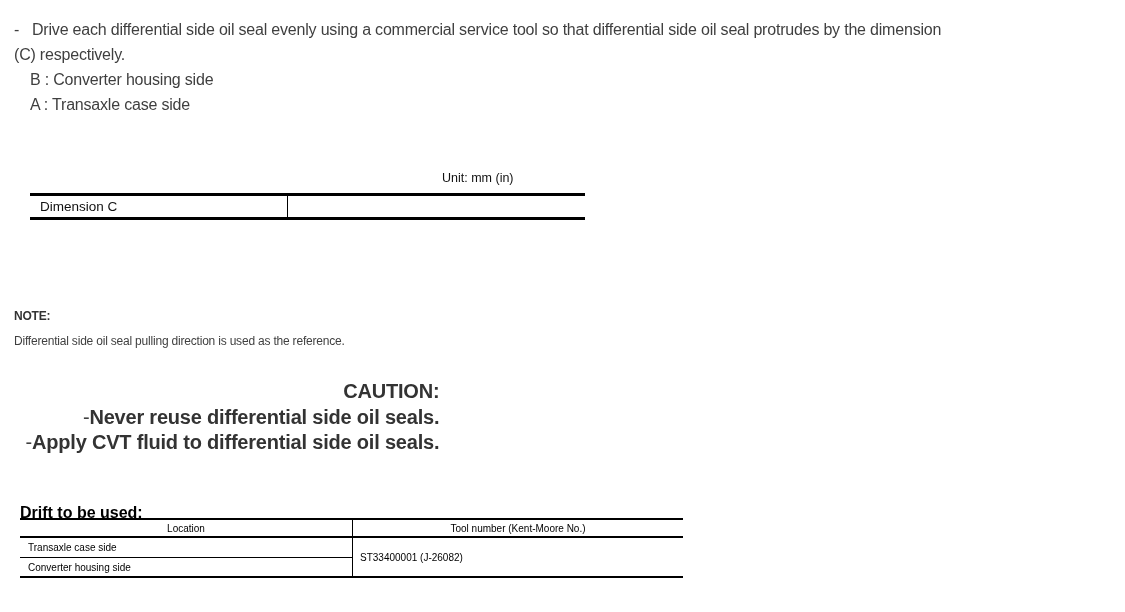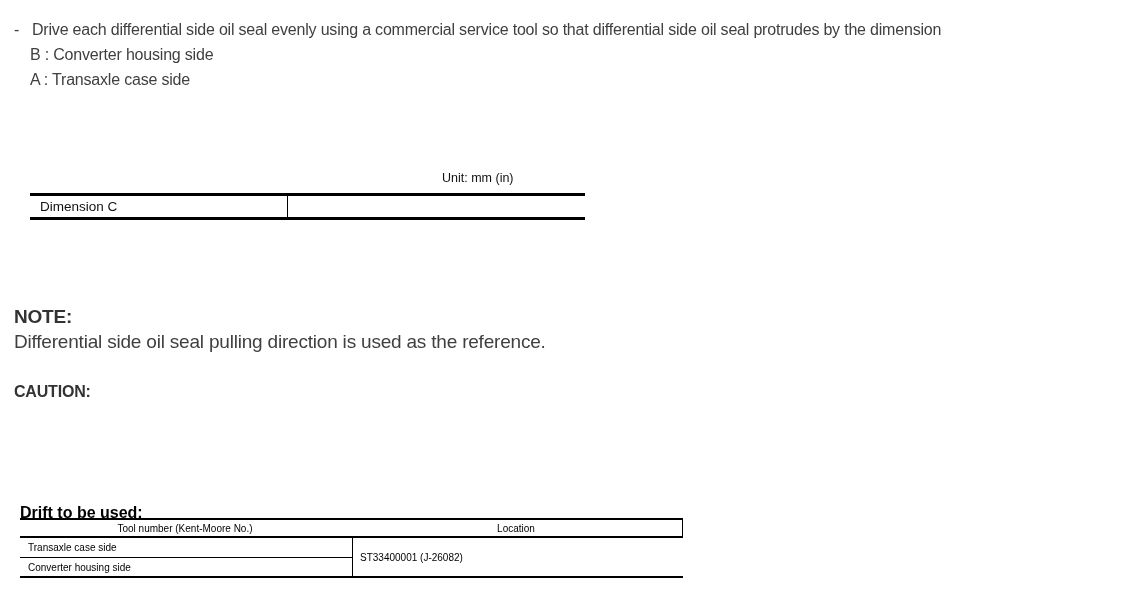--- a/index.html
+++ b/index.html
@@ -58,34 +58,34 @@
   .tbl-upper .cell-value {
     flex: 1;
     display: flex; align-items: center; justify-content: center;
   }
 
   
   .note-block {
     position: absolute;
     left: 14px;
     top: 304px;
-    font-size: 19px;
+    font-size: 12px;
     letter-spacing: -0.2px;
     line-height: 25px;
     color: #3f3f3f;
     white-space: nowrap;
   }
   .blk-heading { font-weight: bold; color: #333333; }
 
   
   .caution-block {
     position: absolute;
     left: 14px;
     top: 379px;
-    font-size: 16px;
+    font-size: 20px;
     letter-spacing: -0.2px;
     line-height: 25.5px;
     color: #3f3f3f;
     white-space: nowrap;
     text-align: right;
   }
   .caution-item .dash-box { font-weight: normal; color: #3f3f3f; }
   .caution-item .bold-text { font-weight: bold; color: #333333; }
 
   
@@ -129,47 +129,50 @@
     padding-left: 7px;
   }
 </style>
 </head>
 <body>
 
 <div class="page">
 
   <div class="intro">
     <div><span class="dash-box">-</span><span>Drive each differential side oil seal evenly using a commercial service tool so that differential side oil seal protrudes by the dimension</span></div>
+    <div>(C) respectively.</div>
     <div class="ab-item">B : Converter housing side</div>
     <div class="ab-item">A : Transaxle case side</div>
   </div>
 
   <div class="unit-label">Unit: mm (in)</div>
 
   <div class="tbl-upper">
     <div class="trow">
       <div class="cell-label">Dimension C</div>
     </div>
   </div>
 
   <div class="note-block">
     <div class="blk-heading">NOTE:</div>
     <div>Differential side oil seal pulling direction is used as the reference.</div>
   </div>
 
   <div class="caution-block">
     <div class="blk-heading">CAUTION:</div>
+    <div class="caution-item"><span class="dash-box">-</span><span class="bold-text">Never reuse differential side oil seals.</span></div>
+    <div class="caution-item"><span class="dash-box">-</span><span class="bold-text">Apply CVT fluid to differential side oil seals.</span></div>
   </div>
 
   <div class="drift-title">Drift to be used:</div>
 
   <div class="tbl-drift">
     <div class="drift-header">
+      <div class="dh-cell dh-loc">Location</div>
       <div class="dh-cell dh-tool">Tool number (Kent-Moore No.)</div>
-      <div class="dh-cell dh-loc">Location</div>
     </div>
     <div class="drift-body">
       <div class="db-left">
         <div class="loc-cell">Transaxle case side</div>
         <div class="loc-cell">Converter housing side</div>
       </div>
       <div class="db-right">ST33400001 (J-26082)</div>
     </div>
   </div>
 

